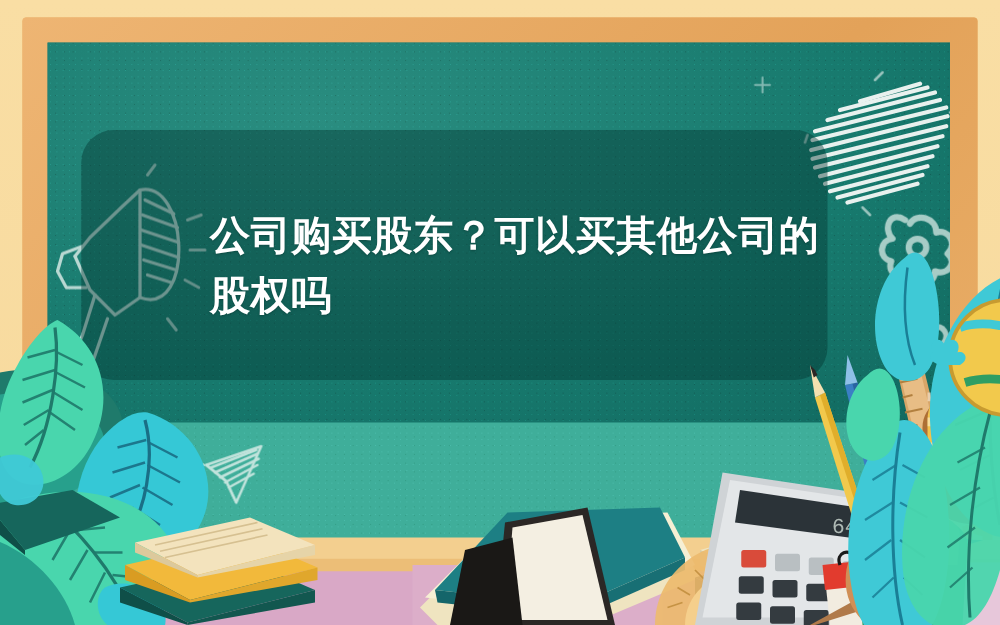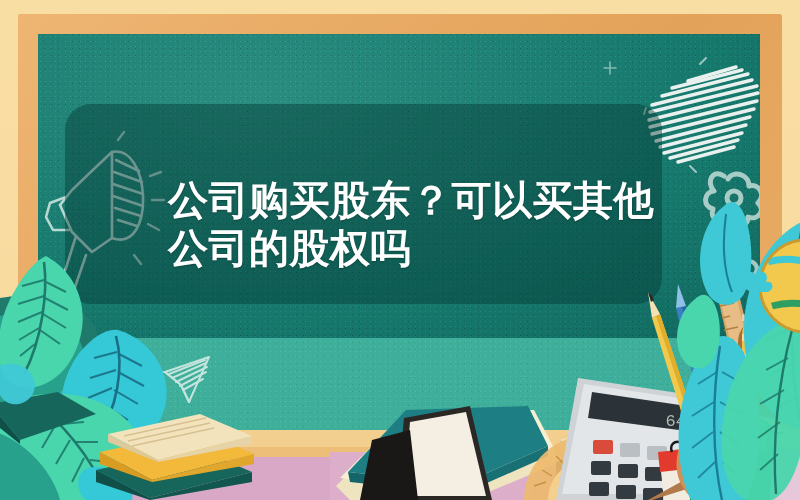--- a/index.html
+++ b/index.html
@@ -71,24 +71,24 @@
     position:absolute;
     left:65px;top:104px;
     width:597px;height:200px;
     background:rgba(2,52,48,0.42);
     border-radius:26px 26px 26px 26px;
   }
 
   
   .headline{
     position:absolute;
-    left:168px;top:176px;
+    left:168px;top:164px;
     width:500px;
     color:#ffffff;
-    font-size:40px;
+    font-size:32px;
     font-weight:bold;
     line-height:48px;
     letter-spacing:0.5px;
     white-space:pre-wrap;
     text-shadow:0 1px 2px rgba(0,0,0,.25);
   }
 
   
   .art{position:absolute;left:0;top:0;width:800px;height:500px;}
 </style>

